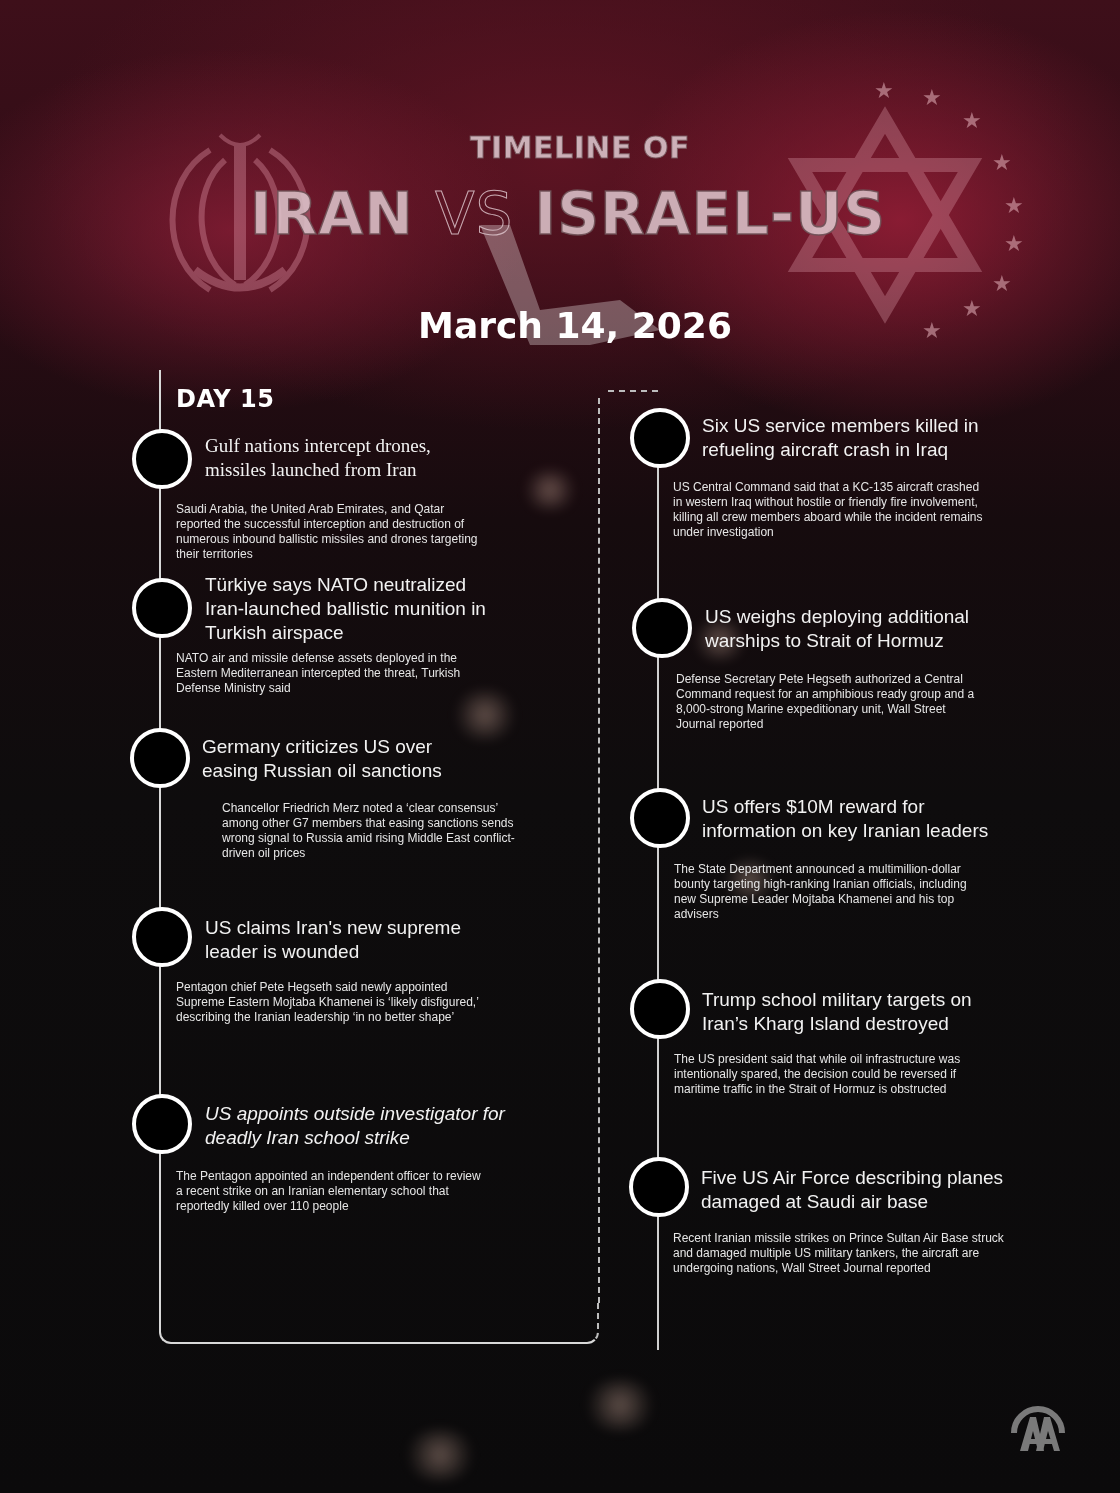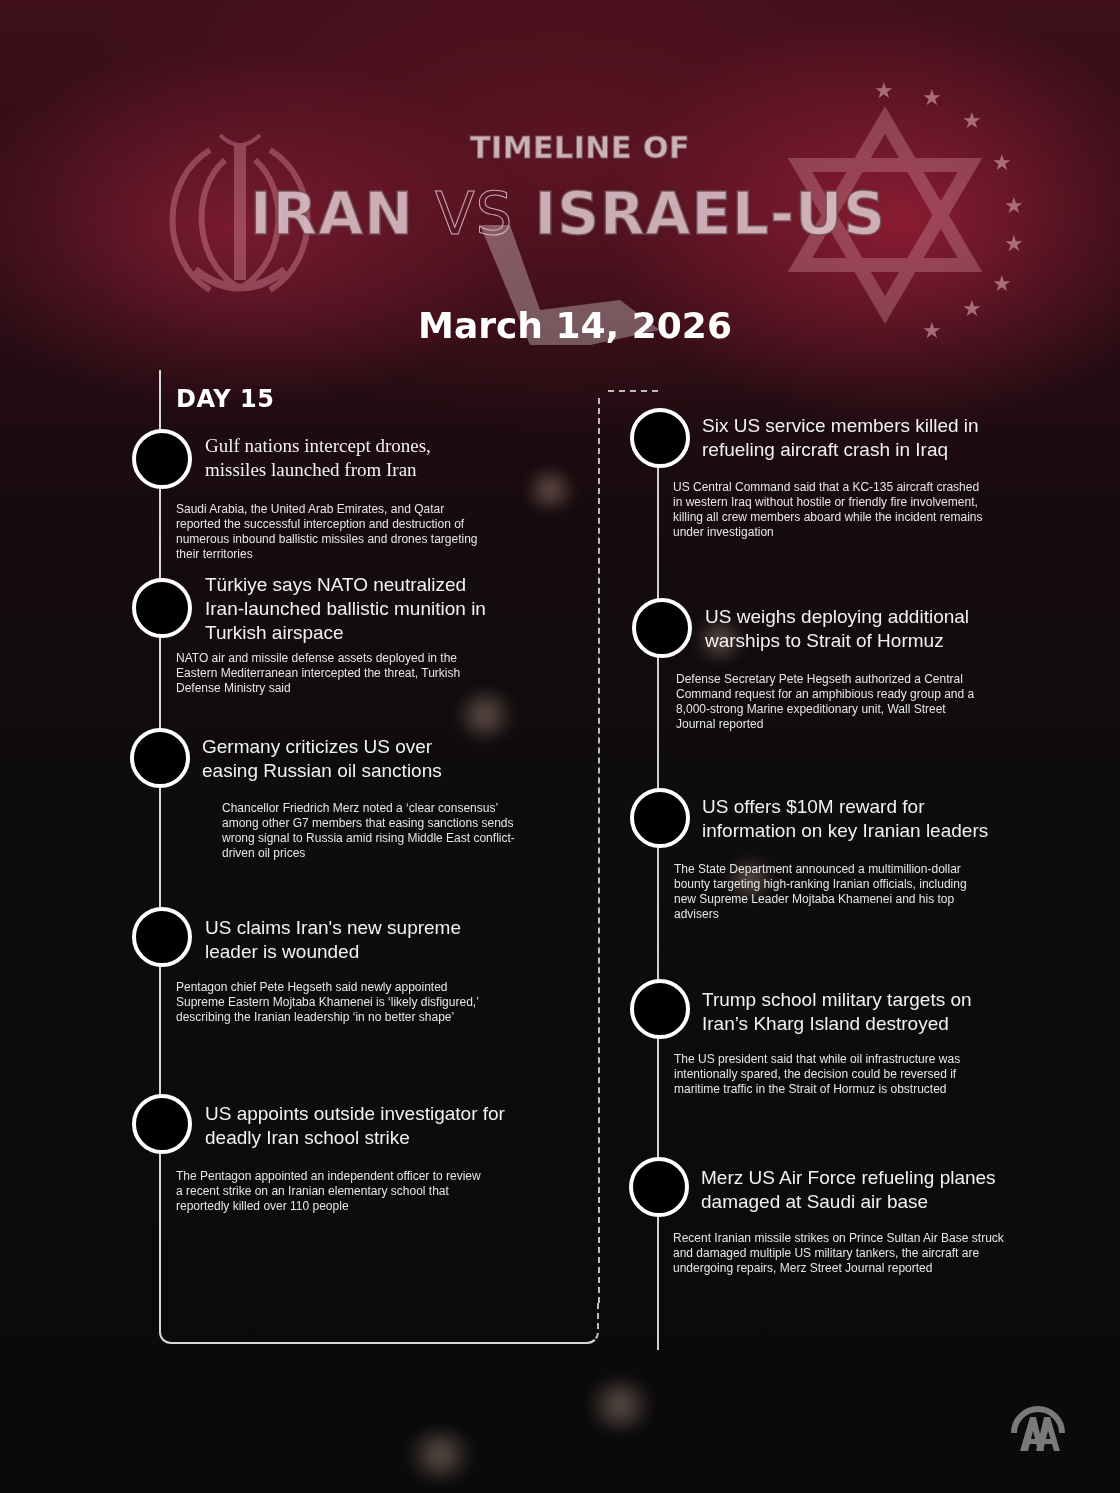--- a/index.html
+++ b/index.html
@@ -157,21 +157,21 @@
 </div>
 
 <div class="event">
   <div class="dot" style="left:132px;top:907px;"></div>
   <div class="headline" style="left:205px;top:916px;width:290px;">US claims Iran's new supreme leader is wounded</div>
   <div class="desc" style="left:176px;top:980px;width:310px;">Pentagon chief Pete Hegseth said newly appointed Supreme Eastern Mojtaba Khamenei is ‘likely disfigured,’ describing the Iranian leadership ‘in no better shape’</div>
 </div>
 
 <div class="event">
   <div class="dot" style="left:132px;top:1094px;"></div>
-  <div class="headline" style="left:205px;top:1102px;width:300px;">US appoints outside investigator for deadly Iran school strike</div>
+  <div class="headline" style="left:205px;top:1102px;width:300px;font-style:italic;">US appoints outside investigator for deadly Iran school strike</div>
   <div class="desc" style="left:176px;top:1169px;width:310px;">The Pentagon appointed an independent officer to review a recent strike on an Iranian elementary school that reportedly killed over 110 people</div>
 </div>
 
 <div class="event">
   <div class="dot" style="left:630px;top:408px;"></div>
   <div class="headline" style="left:702px;top:414px;width:300px;">Six US service members killed in refueling aircraft crash in Iraq</div>
   <div class="desc" style="left:673px;top:480px;width:315px;">US Central Command said that a KC-135 aircraft crashed in western Iraq without hostile or friendly fire involvement, killing all crew members aboard while the incident remains under investigation</div>
 </div>
 
 <div class="event">
@@ -187,22 +187,22 @@
 </div>
 
 <div class="event">
   <div class="dot" style="left:630px;top:979px;"></div>
   <div class="headline" style="left:702px;top:988px;width:300px;">Trump school military targets on Iran’s Kharg Island destroyed</div>
   <div class="desc" style="left:674px;top:1052px;width:305px;">The US president said that while oil infrastructure was intentionally spared, the decision could be reversed if maritime traffic in the Strait of Hormuz is obstructed</div>
 </div>
 
 <div class="event">
   <div class="dot" style="left:629px;top:1157px;"></div>
-  <div class="headline" style="left:701px;top:1166px;width:310px;">Merz US Air Force refueling planes damaged at Saudi air base</div>
-  <div class="desc" style="left:673px;top:1231px;width:340px;">Recent Iranian missile strikes on Prince Sultan Air Base struck and damaged multiple US military tankers, the aircraft are undergoing repairs, Merz Street Journal reported</div>
+  <div class="headline" style="left:701px;top:1166px;width:310px;">Five US Air Force describing planes damaged at Saudi air base</div>
+  <div class="desc" style="left:673px;top:1231px;width:340px;">Recent Iranian missile strikes on Prince Sultan Air Base struck and damaged multiple US military tankers, the aircraft are undergoing nations, Wall Street Journal reported</div>
 </div>
 
 <svg class="logo" viewBox="0 0 60 60">
   <path d="M6 38 A24 24 0 0 1 54 38" fill="none" stroke="#7a7a7a" stroke-width="6"></path>
   <path d="M12 56 L22 22 L28 22 L36 56 L30 56 L25 36 L20 56 Z" fill="#7a7a7a"></path>
   <path d="M28 56 L36 22 L42 22 L52 56 L46 56 L40 36 L35 56 Z" fill="#7a7a7a"></path>
   <rect x="16" y="44" width="30" height="5" fill="#7a7a7a"></rect>
 </svg>
 
 </body></html>

